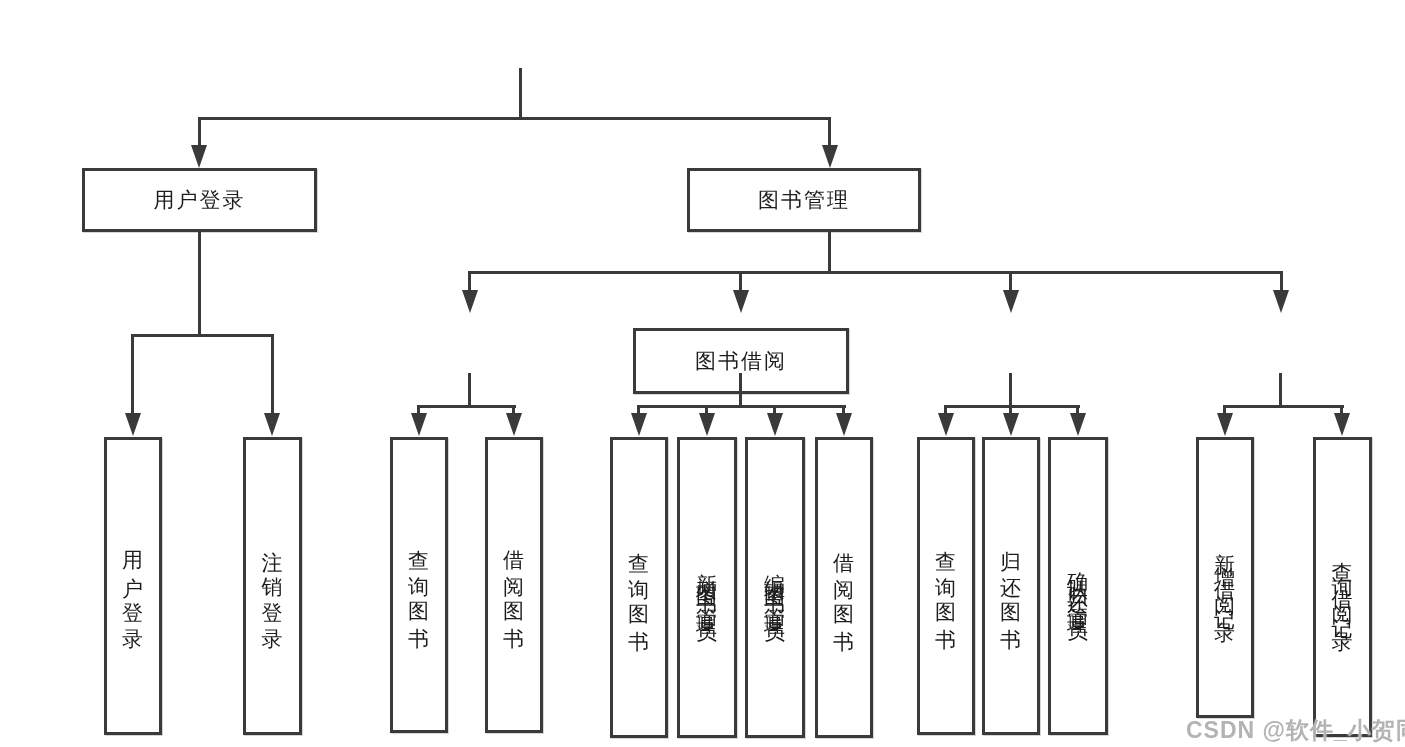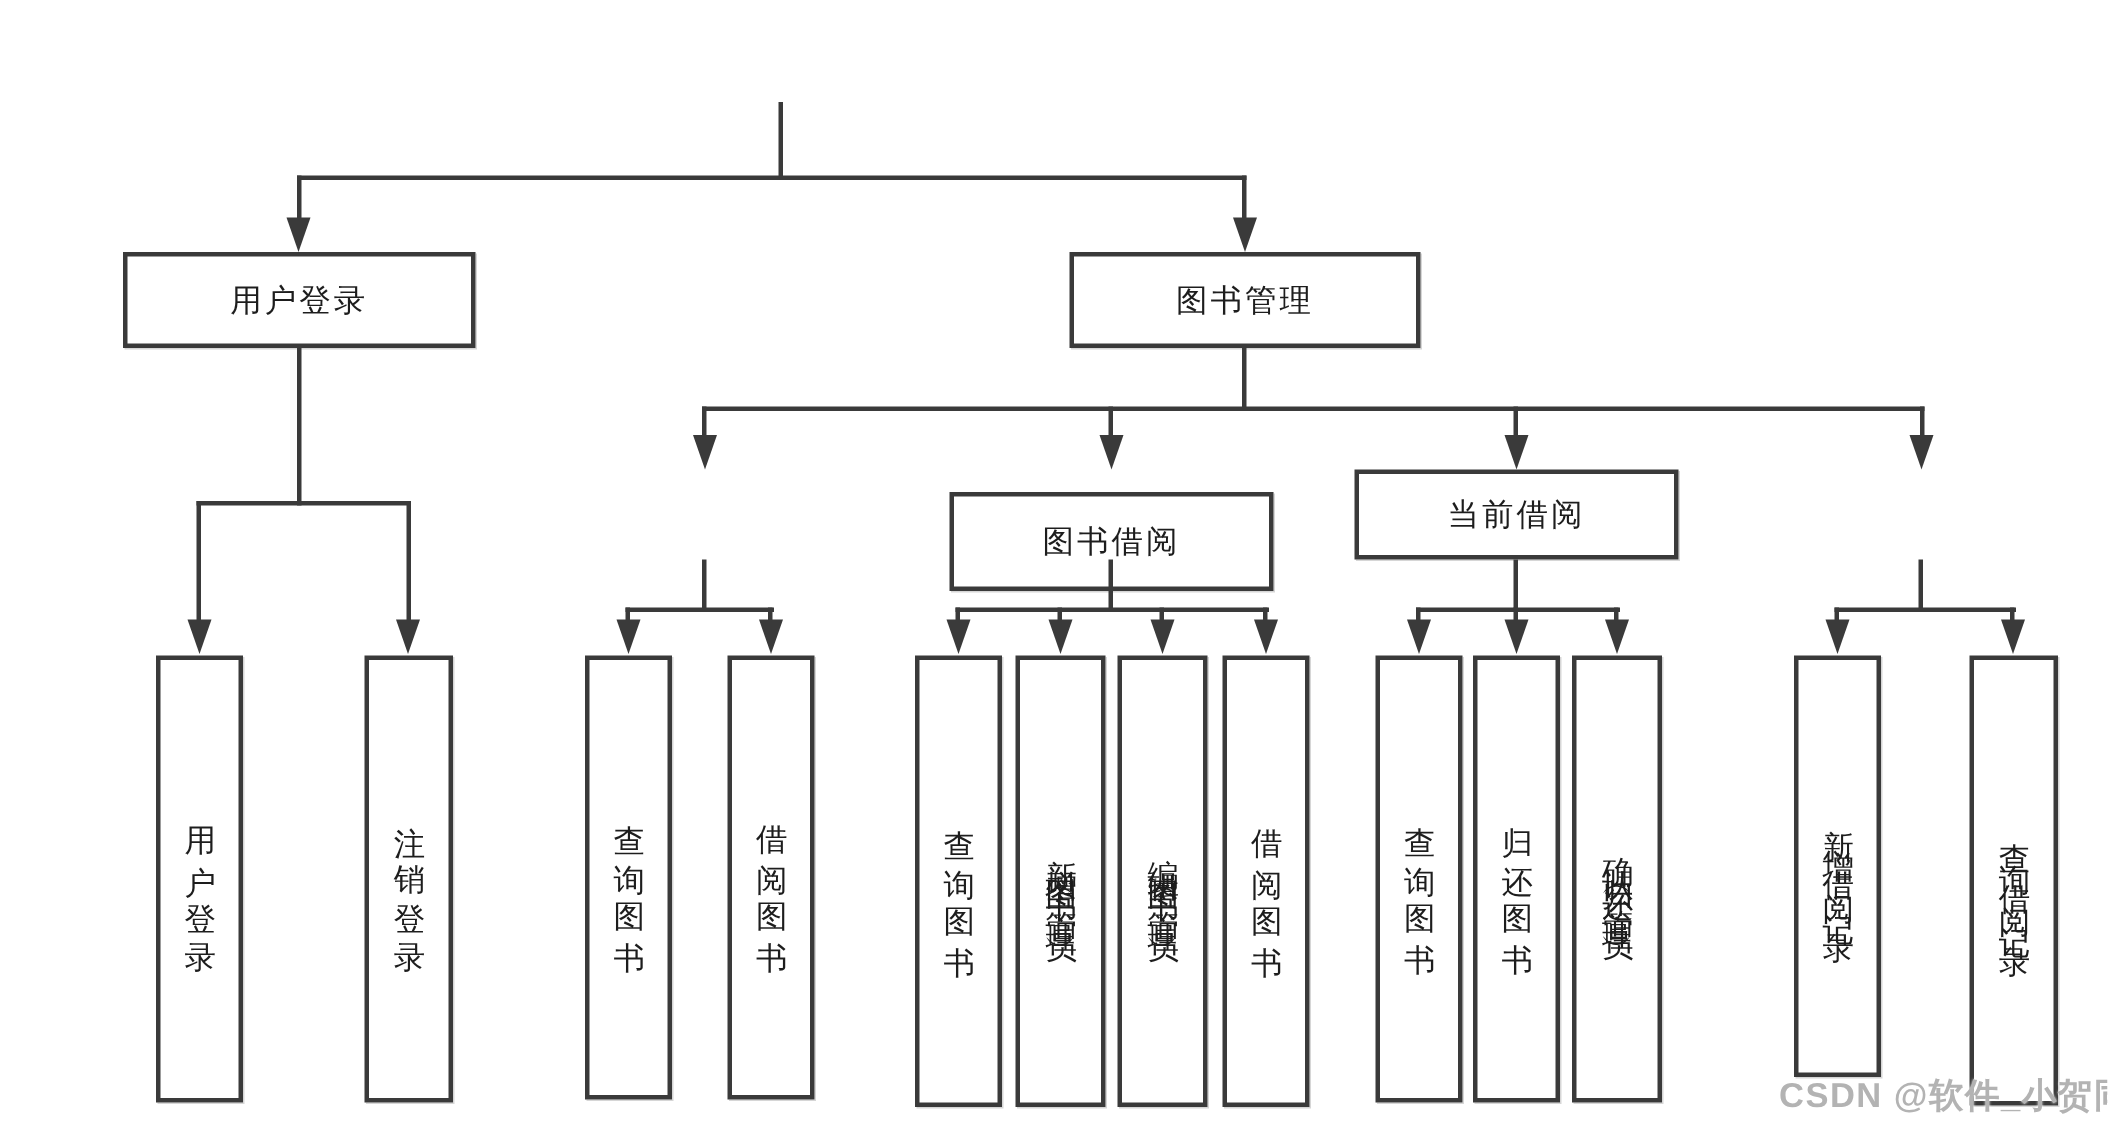--- a/index.html
+++ b/index.html
@@ -34,29 +34,26 @@
 </style>
 </head>
 <body>
 
 <div class="stage">
 
 
   <div class="box" style="left:82px;top:168px;width:235px;height:64px">
     <span>用户登录</span>
   </div>
-  <div class="box" style="left:713px;top:168px;width:234px;height:64px">
+  <div class="box" style="left:687px;top:168px;width:234px;height:64px">
     <span>图书管理</span>
   </div>
 
   <div class="box" style="left:633px;top:328px;width:216px;height:66px">
     <span>图书借阅</span>
-  </div>
-  <div class="box" style="left:903px;top:313px;width:216px;height:60px">
-    <span>当前借阅</span>
   </div>
 
   <div class="box vbox" style="left:104px;top:437px;width:58px;height:298px">
     <span class="vtext s4">用户登录</span>
   </div>
   <div class="box vbox" style="left:243px;top:437px;width:59px;height:298px">
     <span class="vtext s4">注销登录</span>
   </div>
 
   <div class="box vbox" style="left:390px;top:437px;width:58px;height:296px">

